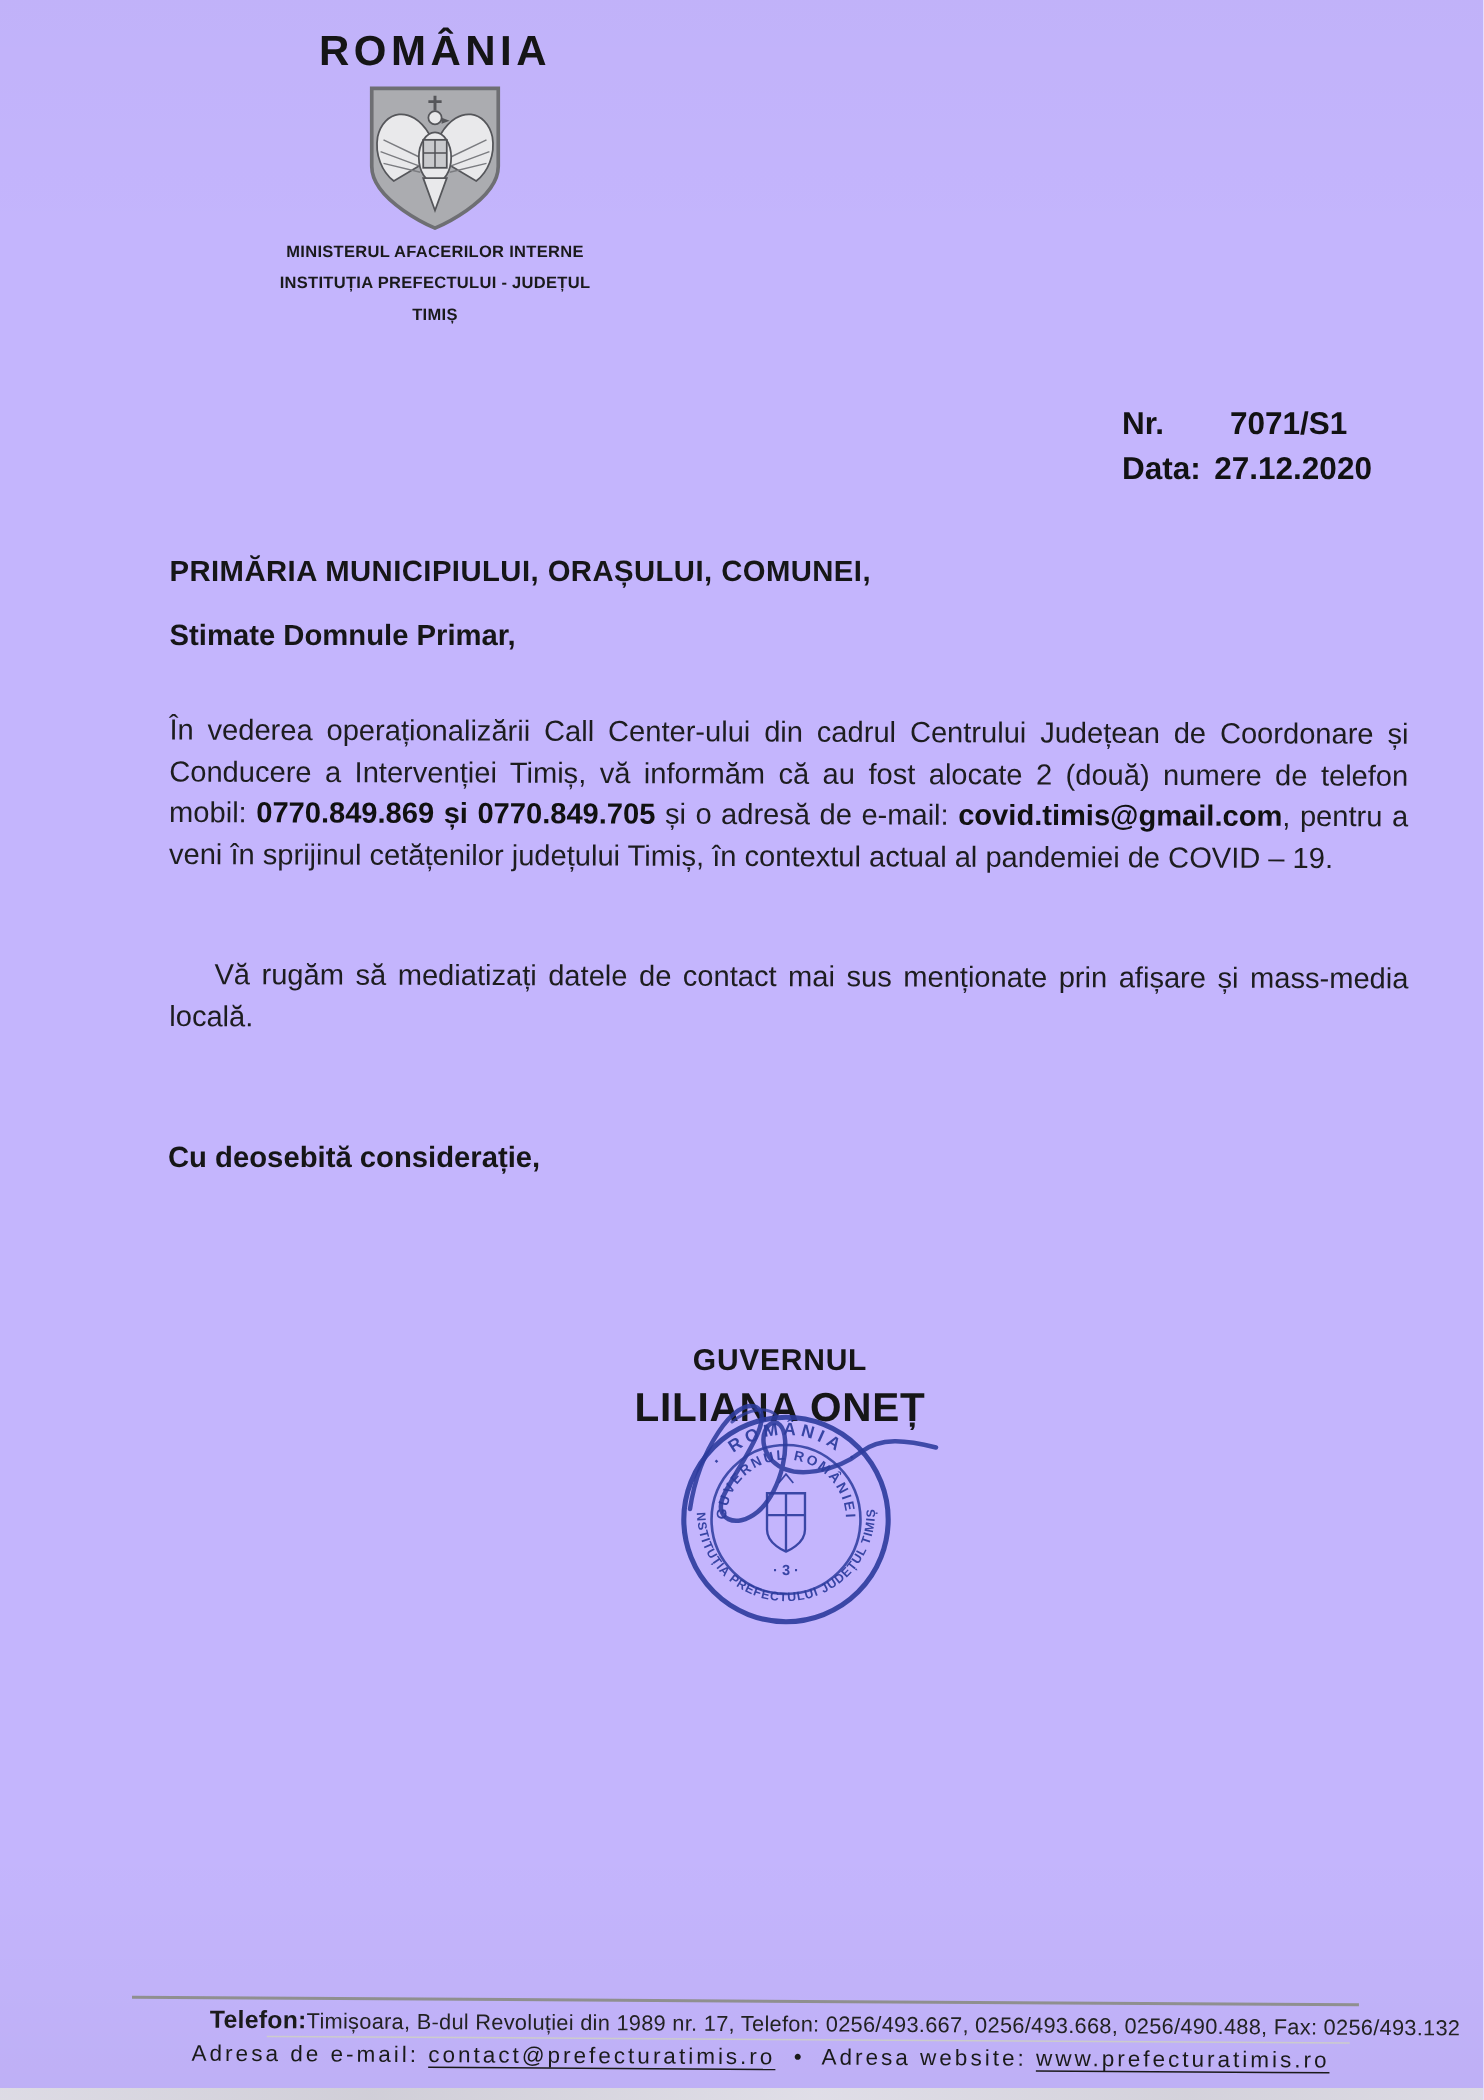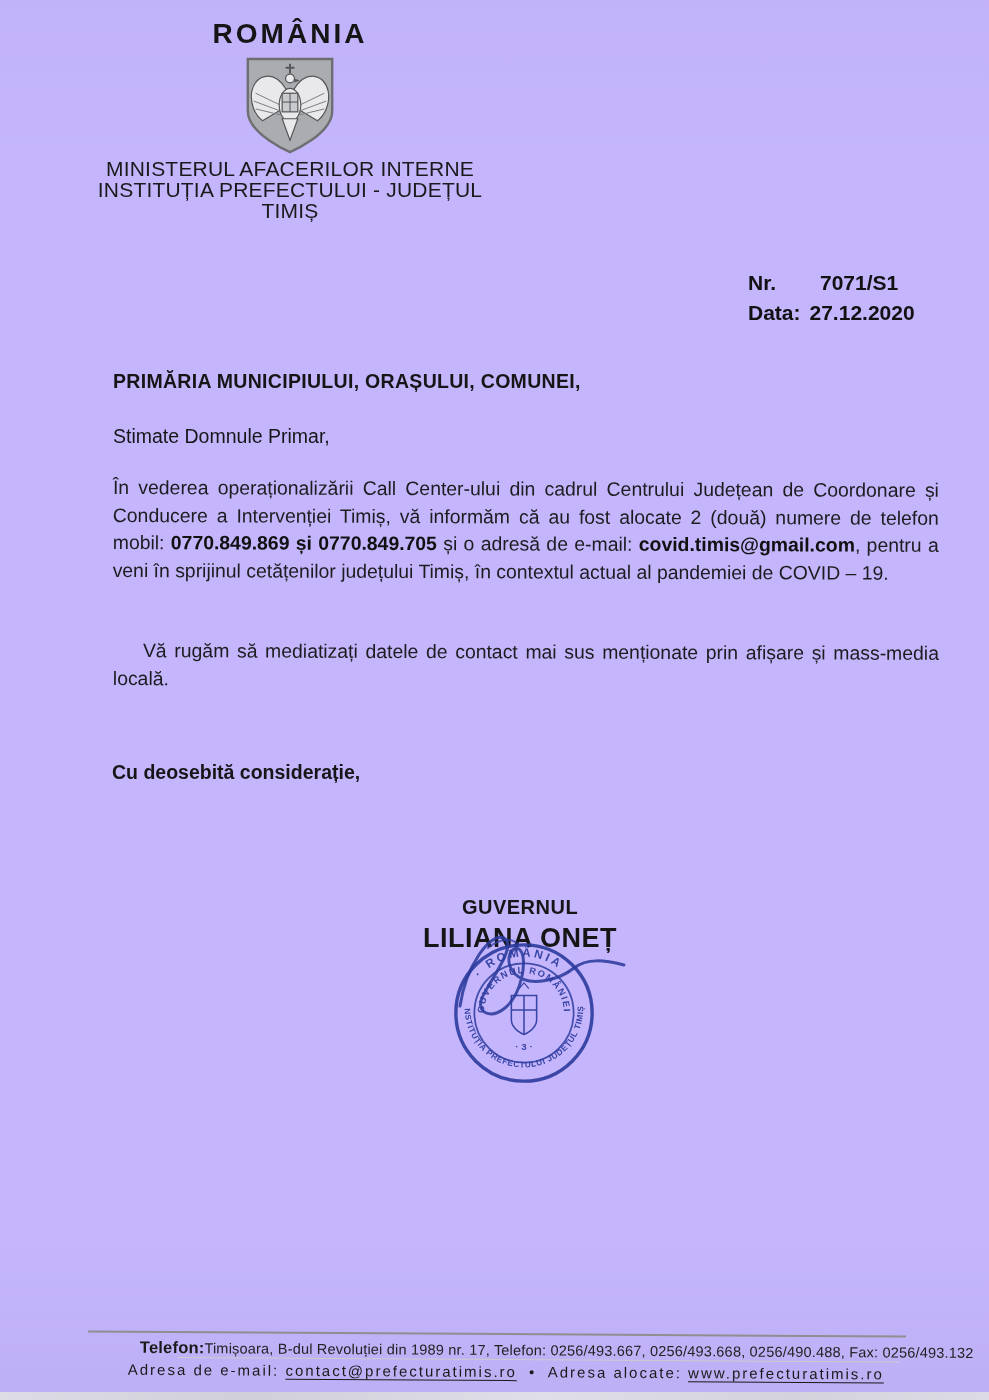--- a/index.html
+++ b/index.html
@@ -7,28 +7,28 @@
     position:relative;width:989px;height:1400px;overflow:hidden;
     background:#c4b5fd;
     font-family:"Liberation Sans",sans-serif;color:#1d1d1f;
   }
   .scan-shade{position:absolute;inset:0;pointer-events:none;
     background:linear-gradient(180deg,rgba(0,0,0,0.015),rgba(0,0,0,0) 12%,rgba(0,0,0,0) 88%,rgba(0,0,0,0.03));}
   
   .masthead{position:absolute;left:90px;top:18px;width:400px;text-align:center;}
   .country{font-size:28px;font-weight:bold;letter-spacing:3px;color:#151516;}
   .coat{display:block;margin:4px auto 0 auto;}
-  .ministry{margin-top:2px;font-size:21px;font-weight:normal;line-height:21px;letter-spacing:0.2px;color:#1a1a1b;}
+  .ministry{margin-top:2px;font-size:11px;font-weight:bold;line-height:21px;letter-spacing:0.2px;color:#1a1a1b;}
   
   .refblock{position:absolute;left:748px;top:268px;font-size:21px;font-weight:bold;line-height:30px;color:#121213;}
   .refblock .gap1{margin-left:44px;}
   .refblock .gap2{margin-left:9px;}
   
   .recipient{position:absolute;left:113px;top:370px;font-size:19.5px;font-weight:bold;letter-spacing:0.3px;color:#161617;}
-  .salutation{position:absolute;left:113px;top:425px;font-size:19.5px;font-weight:normal;color:#161617;}
+  .salutation{position:absolute;left:113px;top:413px;font-size:19.5px;font-weight:bold;color:#161617;}
   .para{position:absolute;left:113px;width:826px;font-size:19.4px;line-height:27.6px;
         text-align:justify;transform:rotate(0.2deg);transform-origin:0 0;}
   .p1{top:474px;}
   .p2{top:637px;text-indent:30px;}
   .closing{position:absolute;left:112px;top:761px;font-size:19.5px;font-weight:bold;color:#161617;}
   .para b{font-weight:bold;color:#111;}
   
   .sigblock{position:absolute;left:400px;top:896px;width:240px;text-align:center;color:#161617;}
   .sigtitle{font-size:20px;font-weight:bold;letter-spacing:0.5px;}
   .signame{margin-top:4px;font-size:27px;font-weight:bold;letter-spacing:0.5px;}
@@ -124,19 +124,19 @@
   <div class="footer">
     <div class="f-rule"></div>
     <div class="f-hairline"></div>
     <div class="f-line1">
       <span class="f-label">Telefon:</span><span>Timișoara, B-dul Revoluției din 1989 nr. 17, Telefon: 0256/493.667, 0256/493.668, 0256/490.488, Fax: 0256/493.132</span>
     </div>
     <div class="f-line2">
       <span>Adresa de e-mail:</span>
       <span class="f-underline">contact@prefecturatimis.ro</span>
       <span class="f-sep">•</span>
-      <span>Adresa alocate:</span>
+      <span>Adresa website:</span>
       <span class="f-underline">www.prefecturatimis.ro</span>
     </div>
   </div>
 
   <div class="scan-band"></div>
 </div>
 
 </body></html>

